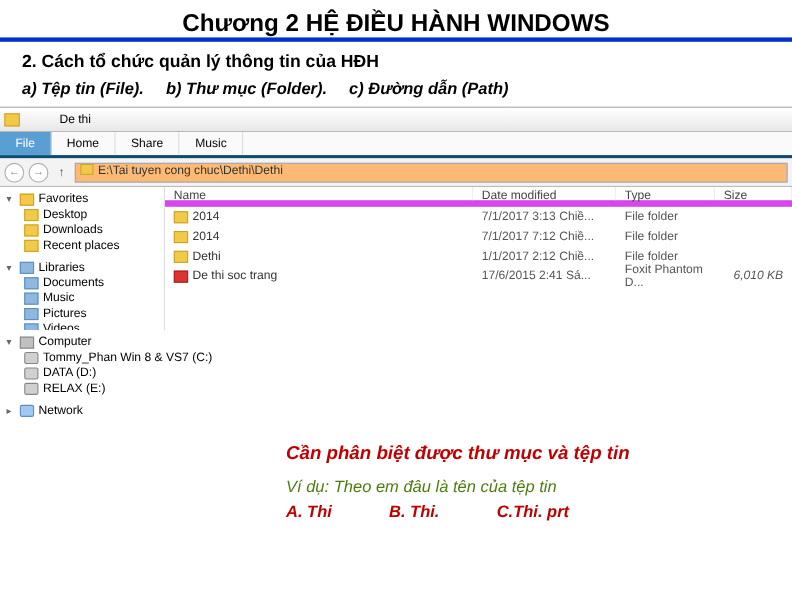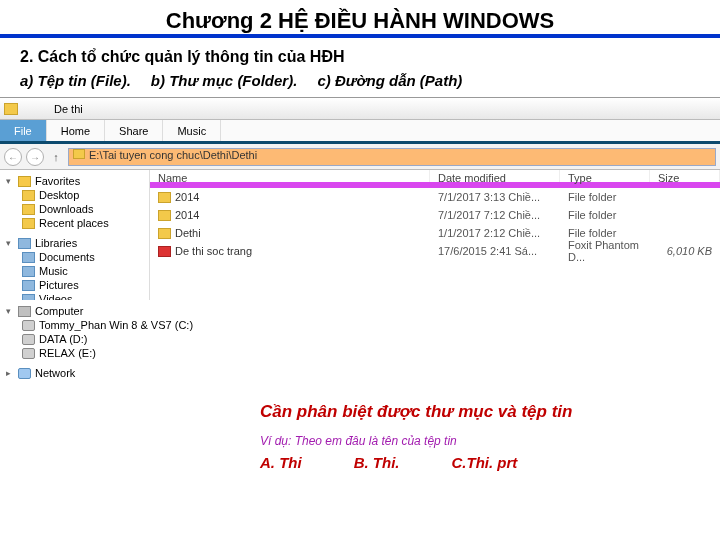--- a/index.html
+++ b/index.html
@@ -46,21 +46,21 @@
   .c-date { width: 130px; }
   .c-type { width: 90px; }
   .c-size { width: 70px; }
   .filerow { display: flex; height: 18px; font-size: 11px; color: #333; align-items: center; cursor: pointer; }
   .filerow .c-name { flex: 1; display: flex; align-items: center; gap: 4px; padding-left: 8px; }
   .filerow .c-date { width: 130px; padding-left: 8px; color: #555; }
   .filerow .c-type { width: 90px; padding-left: 8px; color: #555; }
   .filerow .c-size { width: 70px; text-align: right; padding-right: 8px; color: #555; font-style: italic; }
 
   .note1 { font-size: 17px; font-weight: bold; font-style: italic; padding: 12px 0 8px 260px; color: #c00000; }
-  .note2 { font-size: 12px; font-style: italic; padding: 4px 0 6px 260px; color: #a21caf; }
+  .note2 { font-size: 15px; font-style: italic; padding: 4px 0 6px 260px; color: #4d7c0f; }
   .choices { display: flex; gap: 52px; padding: 0 0 0 260px; font-size: 15px; font-weight: bold; font-style: italic; color: #c00000; }
 </style>
 </head>
 <body>
 
 <div class="slide-title">Chương 2 HỆ ĐIỀU HÀNH WINDOWS</div>
 <div class="title-underline"></div>
 <div class="section-heading">2. Cách tổ chức quản lý thông tin của HĐH</div>
 <div class="subitems">
   <span>a) Tệp tin (File).</span>

